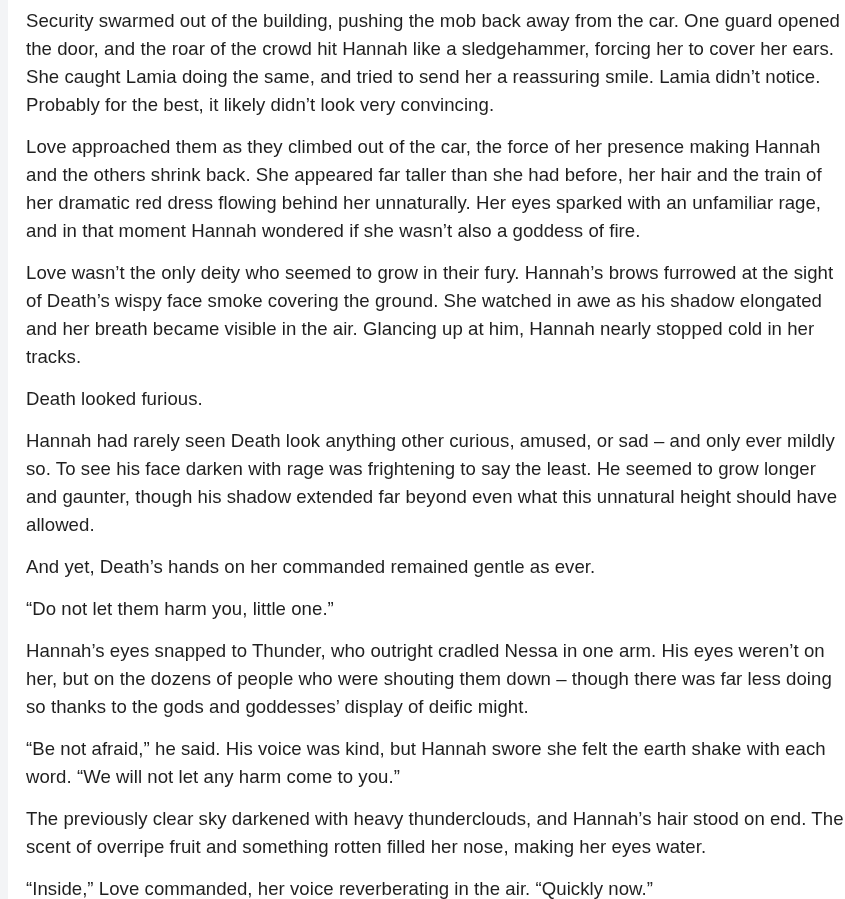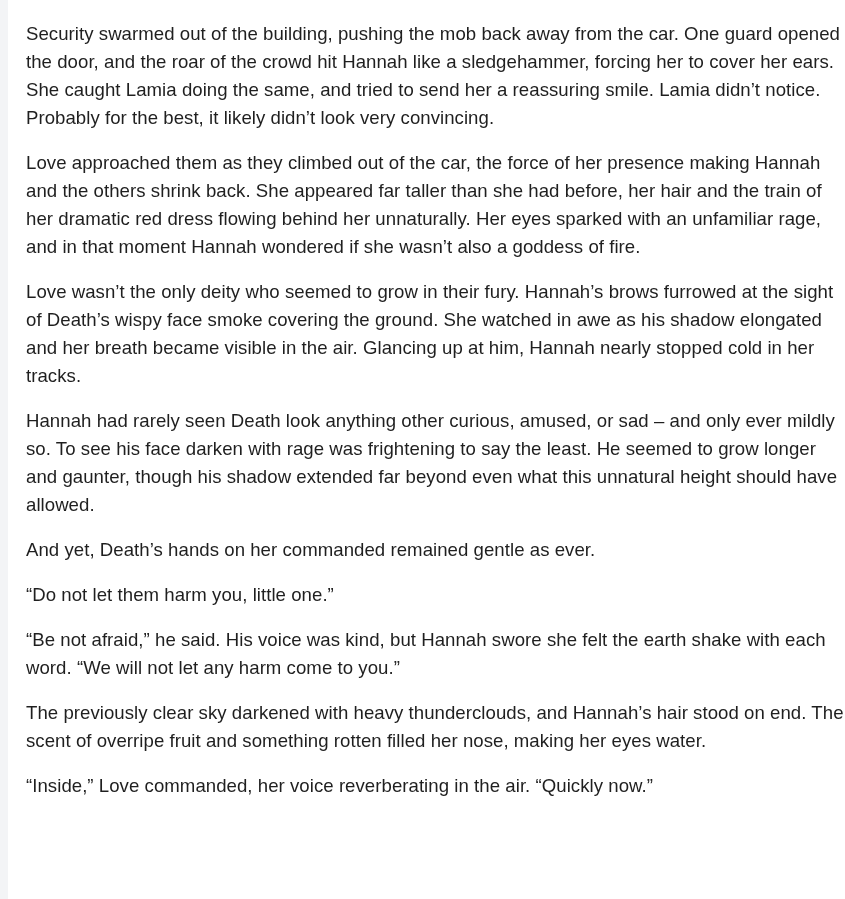--- a/index.html
+++ b/index.html
@@ -26,32 +26,34 @@
       left: 26px;
       top: 3px;
       width: 818px;
       font-family: "Liberation Sans", sans-serif;
       font-size: 18.6px;
       line-height: 28px;
       color: #1f1f1f;
       letter-spacing: 0.05px;
     }
     .story p {
-      margin: 17px 0 14px 0;
+      margin: 4px 0 14px 0;
       white-space: normal;
     }
   </style>
 </head>
 <body>
 
 <div class="left-strip"></div>
 
 <div class="story">
   <p>Security swarmed out of the building, pushing the mob back away from the car. One guard opened the door, and the roar of the crowd hit Hannah like a sledgehammer, forcing her to cover her ears. She caught Lamia doing the same, and tried to send her a reassuring smile. Lamia didn’t notice. Probably for the best, it likely didn’t look very convincing.</p>
   <p>Love approached them as they climbed out of the car, the force of her presence making Hannah and the others shrink back. She appeared far taller than she had before, her hair and the train of her dramatic red dress flowing behind her unnaturally. Her eyes sparked with an unfamiliar rage, and in that moment Hannah wondered if she wasn’t also a goddess of fire.</p>
   <p>Love wasn’t the only deity who seemed to grow in their fury. Hannah’s brows furrowed at the sight of Death’s wispy face smoke covering the ground. She watched in awe as his shadow elongated and her breath became visible in the air. Glancing up at him, Hannah nearly stopped cold in her tracks.</p>
+  <p>Death looked furious.</p>
   <p>Hannah had rarely seen Death look anything other curious, amused, or sad – and only ever mildly so. To see his face darken with rage was frightening to say the least. He seemed to grow longer and gaunter, though his shadow extended far beyond even what this unnatural height should have allowed.</p>
   <p>And yet, Death’s hands on her commanded remained gentle as ever.</p>
   <p>“Do not let them harm you, little one.”</p>
+  <p>Hannah’s eyes snapped to Thunder, who outright cradled Nessa in one arm. His eyes weren’t on her, but on the dozens of people who were shouting them down – though there was far less doing so thanks to the gods and goddesses’ display of deific might.</p>
   <p>“Be not afraid,” he said. His voice was kind, but Hannah swore she felt the earth shake with each word. “We will not let any harm come to you.”</p>
   <p>The previously clear sky darkened with heavy thunderclouds, and Hannah’s hair stood on end. The scent of overripe fruit and something rotten filled her nose, making her eyes water.</p>
   <p>“Inside,” Love commanded, her voice reverberating in the air. “Quickly now.”</p>
 </div>
 
 </body></html>

